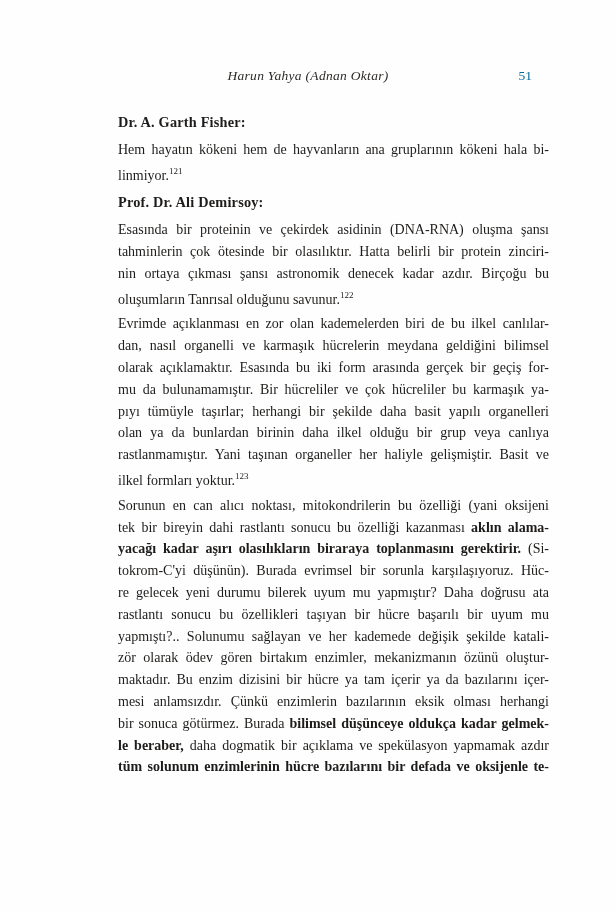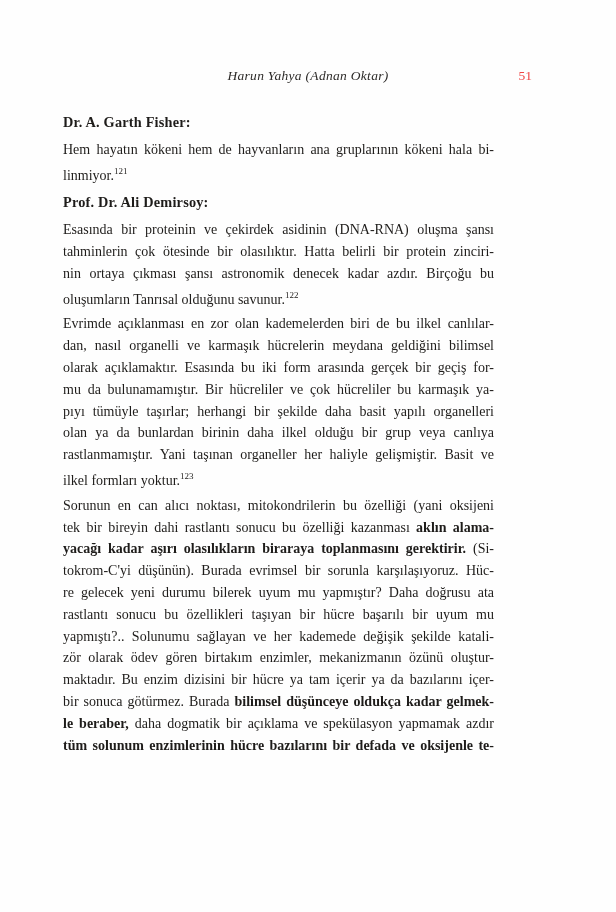--- a/index.html
+++ b/index.html
@@ -3,21 +3,21 @@
 <meta charset="utf-8">
 <style>
   html, body { margin: 0; padding: 0; background: #e8e8e8; }
   .page {
     position: relative;
     width: 616px;
     height: 912px;
     margin: 0 auto;
     background: #fefefe;
     box-sizing: border-box;
-    padding: 64px 76px 0 63px;
+    padding: 64px 76px 0 118px;
     font-family: "Liberation Serif", "DejaVu Serif", serif;
     color: #1e1c1a;
     overflow: hidden;
   }
   .running-header {
     position: absolute;
     top: 68px;
     left: 0;
     right: 0;
     height: 20px;
@@ -29,21 +29,21 @@
     font-style: italic;
     font-size: 13.5px;
     color: #2c2a28;
     letter-spacing: 0.3px;
   }
   .running-header .pagenum {
     position: absolute;
     right: 84px;
     top: 0;
     font-size: 13.5px;
-    color: #ef4444;
+    color: #0369a1;
   }
   .text-column {
     margin-top: 48px; 
     width: 432px;
     font-size: 14px;
   }
   .section { margin: 0 1px 7px 0; }
   .section.heading { margin: 10px 0 5px 0; }
   .section.heading .line {
     font-weight: bold;
@@ -108,18 +108,19 @@
       <div class="section paragraph">
         <div class="line"><span class="">Sorunun en can alıcı noktası, mitokondrilerin bu özelliği (yani oksijeni</span></div>
         <div class="line"><span class="">tek bir bireyin dahi rastlantı sonucu bu özelliği kazanması </span><span class="b ">aklın alama-</span></div>
         <div class="line"><span class="b ">yacağı kadar aşırı olasılıkların biraraya toplanmasını gerektirir.</span><span class=""> (Si-</span></div>
         <div class="line"><span class="">tokrom-C'yi düşünün). Burada evrimsel bir sorunla karşılaşıyoruz. Hüc-</span></div>
         <div class="line"><span class="">re gelecek yeni durumu bilerek uyum mu yapmıştır? Daha doğrusu ata</span></div>
         <div class="line"><span class="">rastlantı sonucu bu özellikleri taşıyan bir hücre başarılı bir uyum mu</span></div>
         <div class="line"><span class="">yapmıştı?.. Solunumu sağlayan ve her kademede değişik şekilde katali-</span></div>
         <div class="line"><span class="">zör olarak ödev gören birtakım enzimler, mekanizmanın özünü oluştur-</span></div>
         <div class="line"><span class="">maktadır. Bu enzim dizisini bir hücre ya tam içerir ya da bazılarını içer-</span></div>
+        <div class="line"><span class="">mesi anlamsızdır. Çünkü enzimlerin bazılarının eksik olması herhangi</span></div>
         <div class="line"><span class="">bir sonuca götürmez. Burada </span><span class="b ">bilimsel düşünceye oldukça kadar gelmek-</span></div>
         <div class="line"><span class="b ">le beraber,</span><span class=""> daha dogmatik bir açıklama ve spekülasyon yapmamak azdır</span></div>
         <div class="line"><span class="b ">tüm solunum enzimlerinin hücre bazılarını bir defada ve oksijenle te-</span></div>
       </div>
     </div>
 </div>
 
 </body></html>

